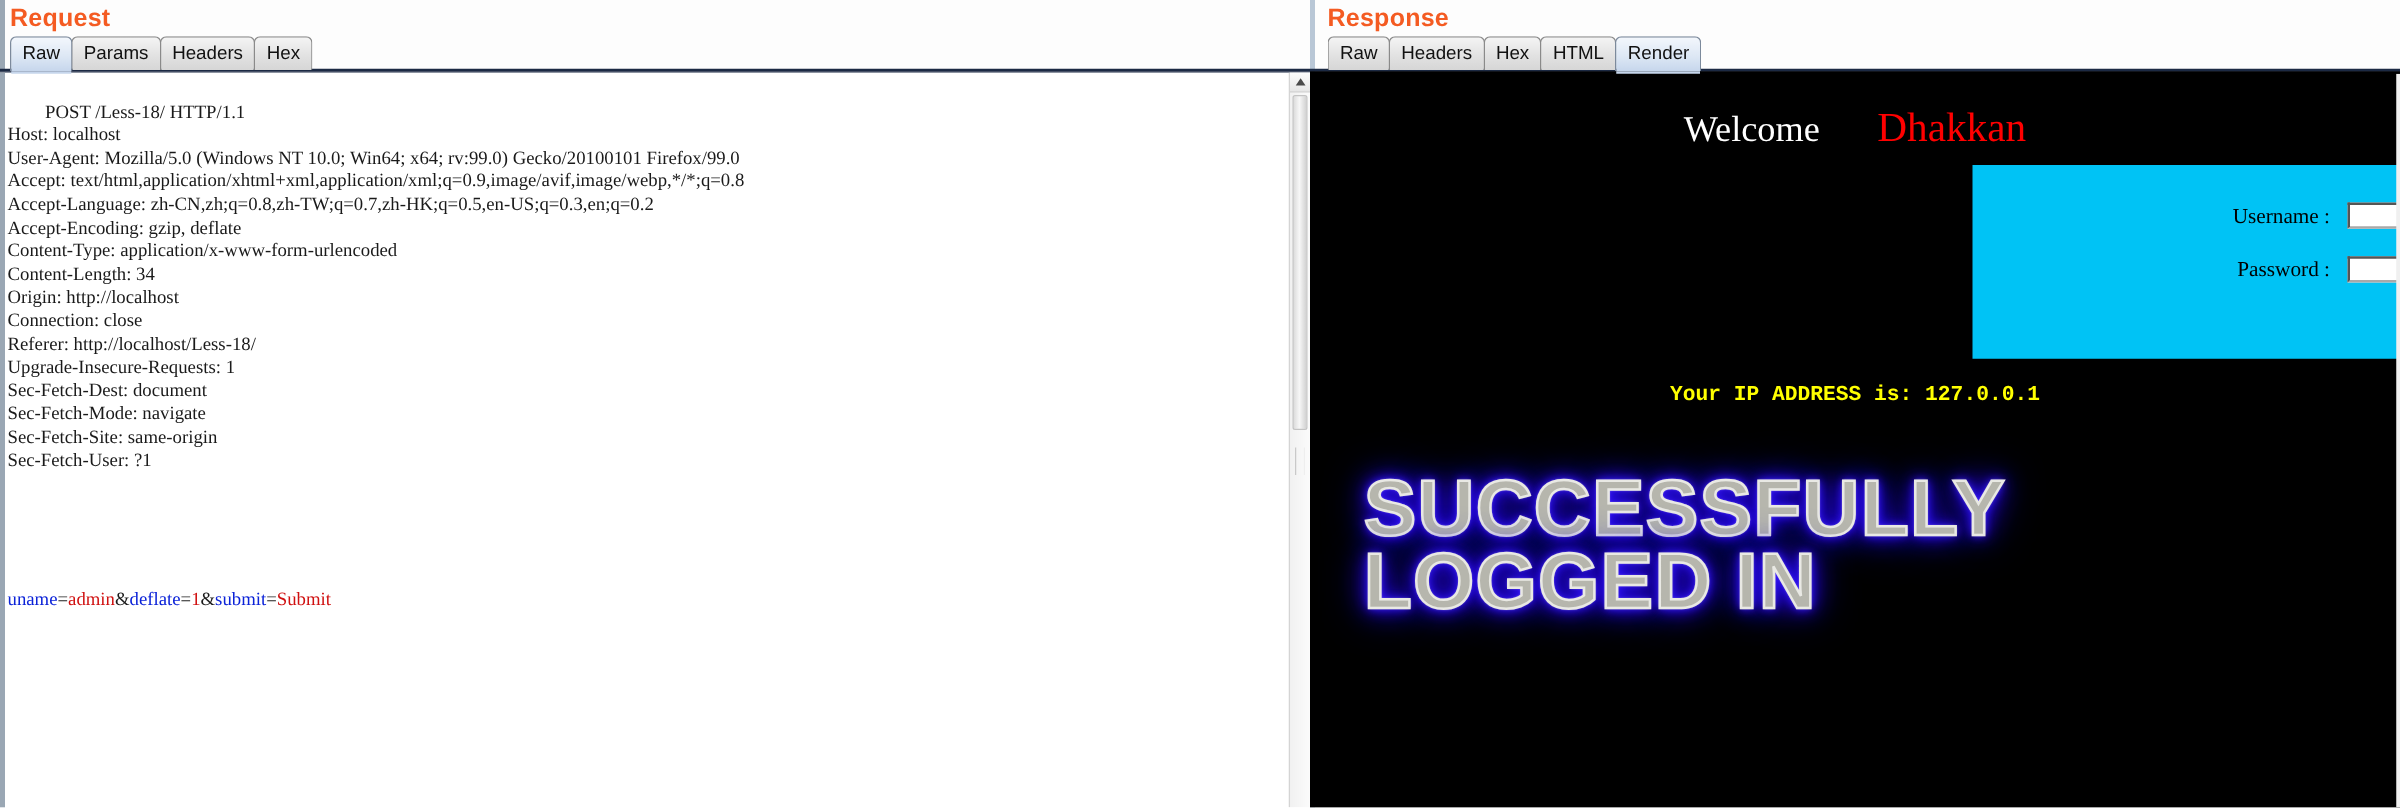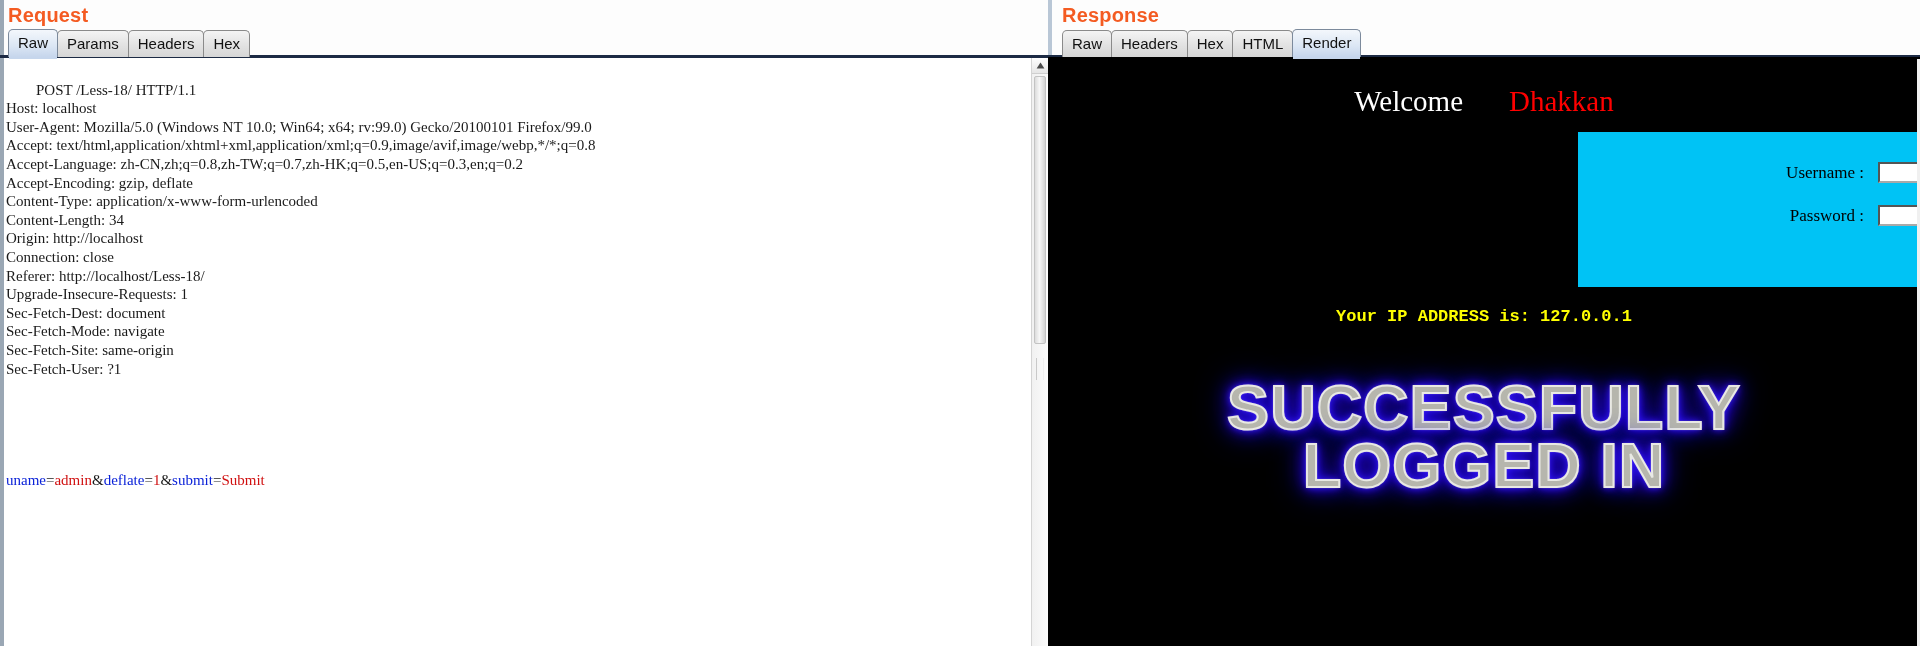--- a/index.html
+++ b/index.html
@@ -48,21 +48,21 @@
     letter-spacing: .2px;
     height: 28px;
     white-space: nowrap;
   }
 
   
   .tabstrip {
     height: 29px;
     padding-left: 8px;
     display: flex;
-    align-items: flex-end;
+    align-items: center;
     position: relative;
     z-index: 2;
   }
   .tabstrip::after {
     content: "";
     position: absolute;
     left: 0; right: 0; bottom: 0;
     height: 2px;
     background: #1c2a44;
   }
@@ -183,21 +183,21 @@
     top: 26px;
     text-align: center;
     white-space: nowrap;
   }
   .welcome-word {
     font-size: 29px;
     color: #ffffff;
     font-family: "Liberation Serif", serif;
   }
   .welcome-user {
-    font-size: 29px;
+    font-size: 33px;
     color: #ff0000;
     font-family: "Liberation Serif", serif;
     margin-left: 42px;
   }
 
   .login-box {
     position: absolute;
     left: 530px;
     top: 73px;
     width: 420px;
@@ -247,22 +247,23 @@
     font-weight: bold;
     font-size: 17px;
     color: #1800e0;
     white-space: nowrap;
   }
 
   .flag-art {
     position: absolute;
     left: 0; right: 0;
     top: 320px;
-    text-align: center;
+    text-align: left;
     line-height: 0.92;
+    padding-left: 43px;
   }
   .flag-line {
     display: block;
     font-family: "Liberation Sans", sans-serif;
     font-weight: bold;
     font-size: 63px;
     letter-spacing: 1px;
     color: #b6b6ad;
     -webkit-text-stroke: 2px #e9e9e4;
     text-shadow:

